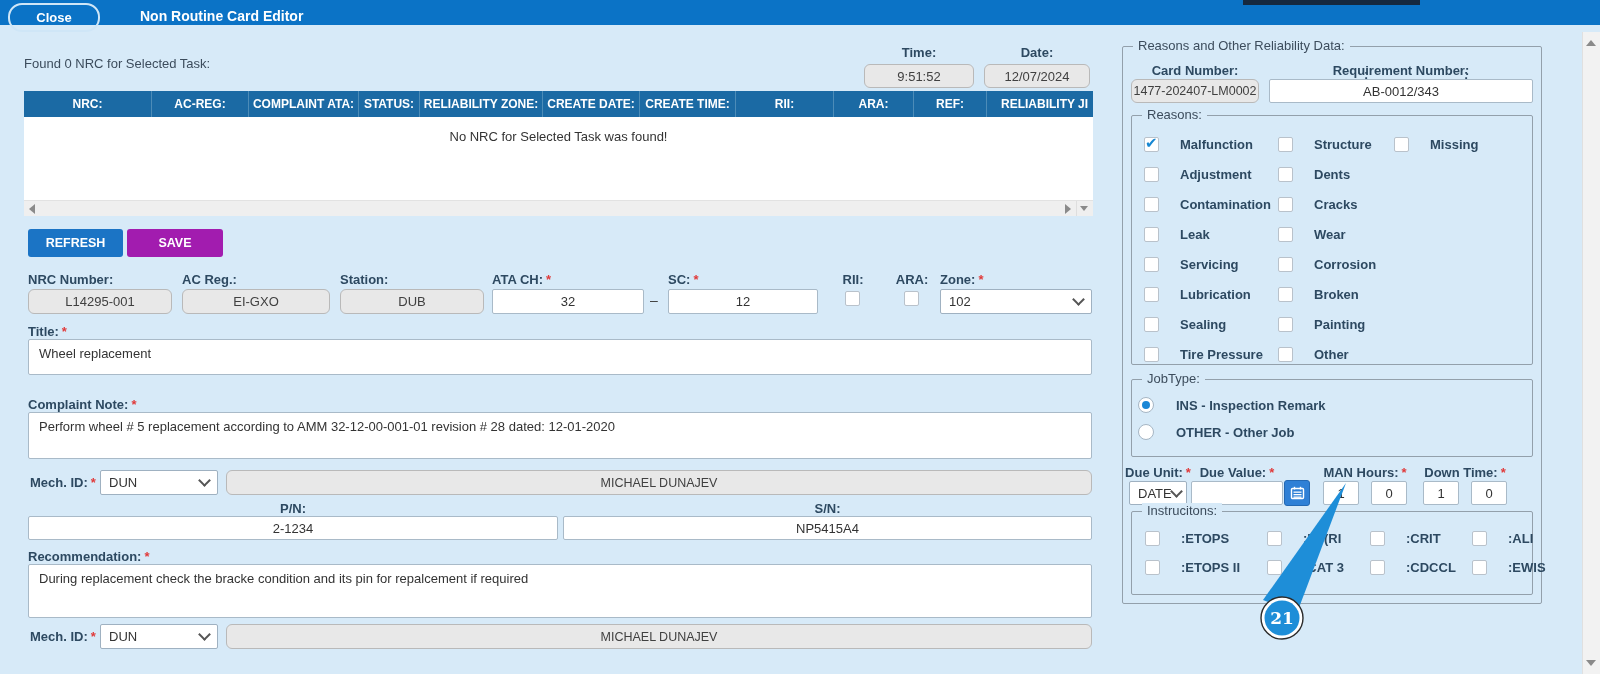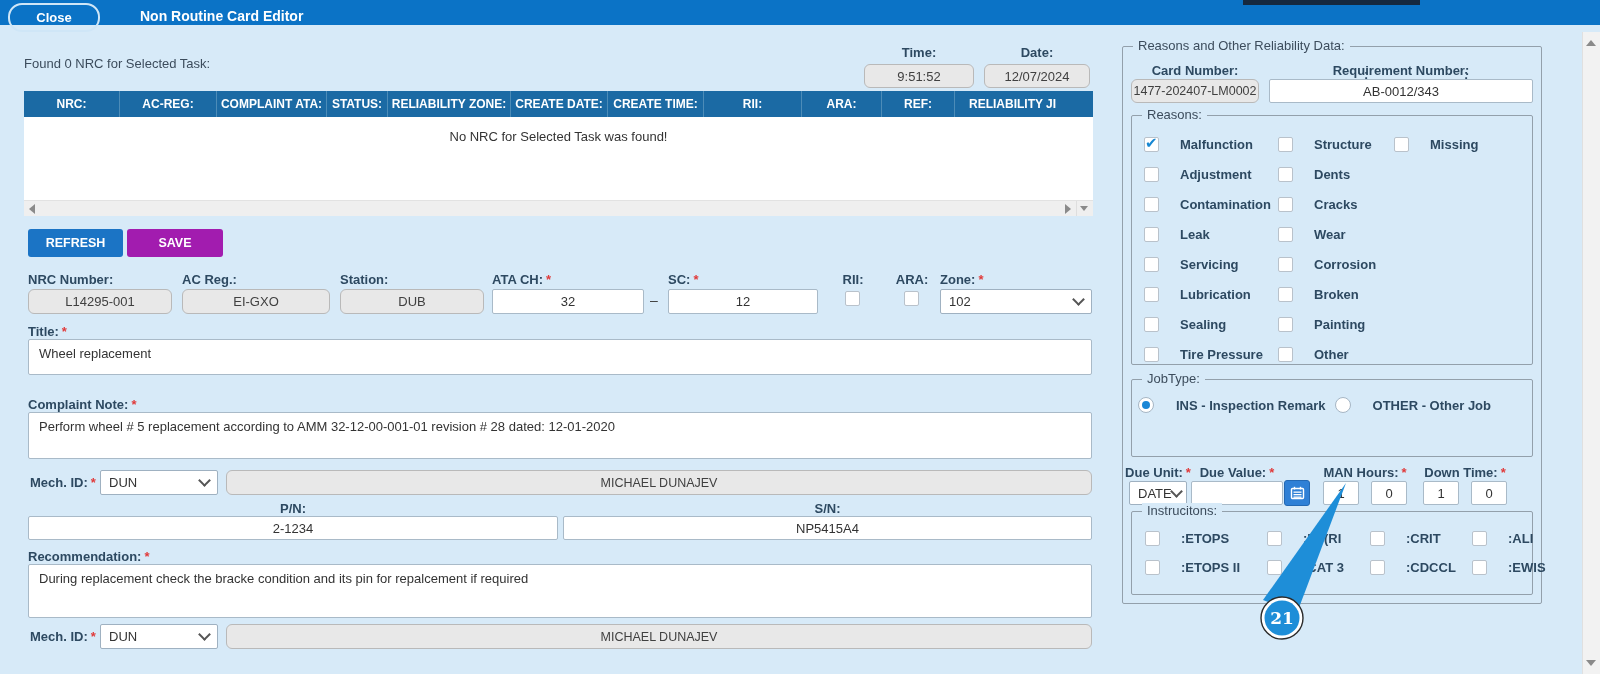--- a/index.html
+++ b/index.html
@@ -123,21 +123,21 @@
     <div class="lblrow">Time:</div>
     <div class="dis">9:51:52</div>
   </div>
   <div class="clock-group" style="left:984px;width:106px;">
     <div class="lblrow">Date:</div>
     <div class="dis">12/07/2024</div>
   </div>
 
   <div class="nrc-table">
     <div class="nrc-head">
-      <div class="col" style="width:96px">NRC:</div>
+      <div class="col" style="width:128px">NRC:</div>
       <div class="col" style="width:97px">AC-REG:</div>
       <div class="col" style="width:110px">COMPLAINT ATA:</div>
       <div class="col" style="width:61px">STATUS:</div>
       <div class="col" style="width:123px">RELIABILITY ZONE:</div>
       <div class="col" style="width:97px">CREATE DATE:</div>
       <div class="col" style="width:96px">CREATE TIME:</div>
       <div class="col" style="width:98px">RII:</div>
       <div class="col" style="width:80px">ARA:</div>
       <div class="col" style="width:73px">REF:</div>
       <div class="col last">RELIABILITY JI</div>
@@ -308,21 +308,21 @@
             <div class="cb">
                 <span class="box"></span>
                 <span class="cb-label">Missing</span>
               </div>
           </div>
         </div>
       </div>
 
       <div class="fieldset" style="left:8px;top:332px;width:400px;height:76px;">
         <div class="legend">JobType:</div>
-        <div style="position:absolute;left:6px;top:16px;display:flex;flex-direction:row;gap:9px;">
+        <div style="position:absolute;left:6px;top:16px;display:flex;flex-direction:column;gap:9px;">
           <div class="jt-opt">
             <span class="radio sel">
                 <span class="dot"></span>
               </span>
             <span class="cb-label">INS - Inspection Remark</span>
           </div>
           <div class="jt-opt">
             <span class="radio">
                 <span class="dot"></span>
               </span>

